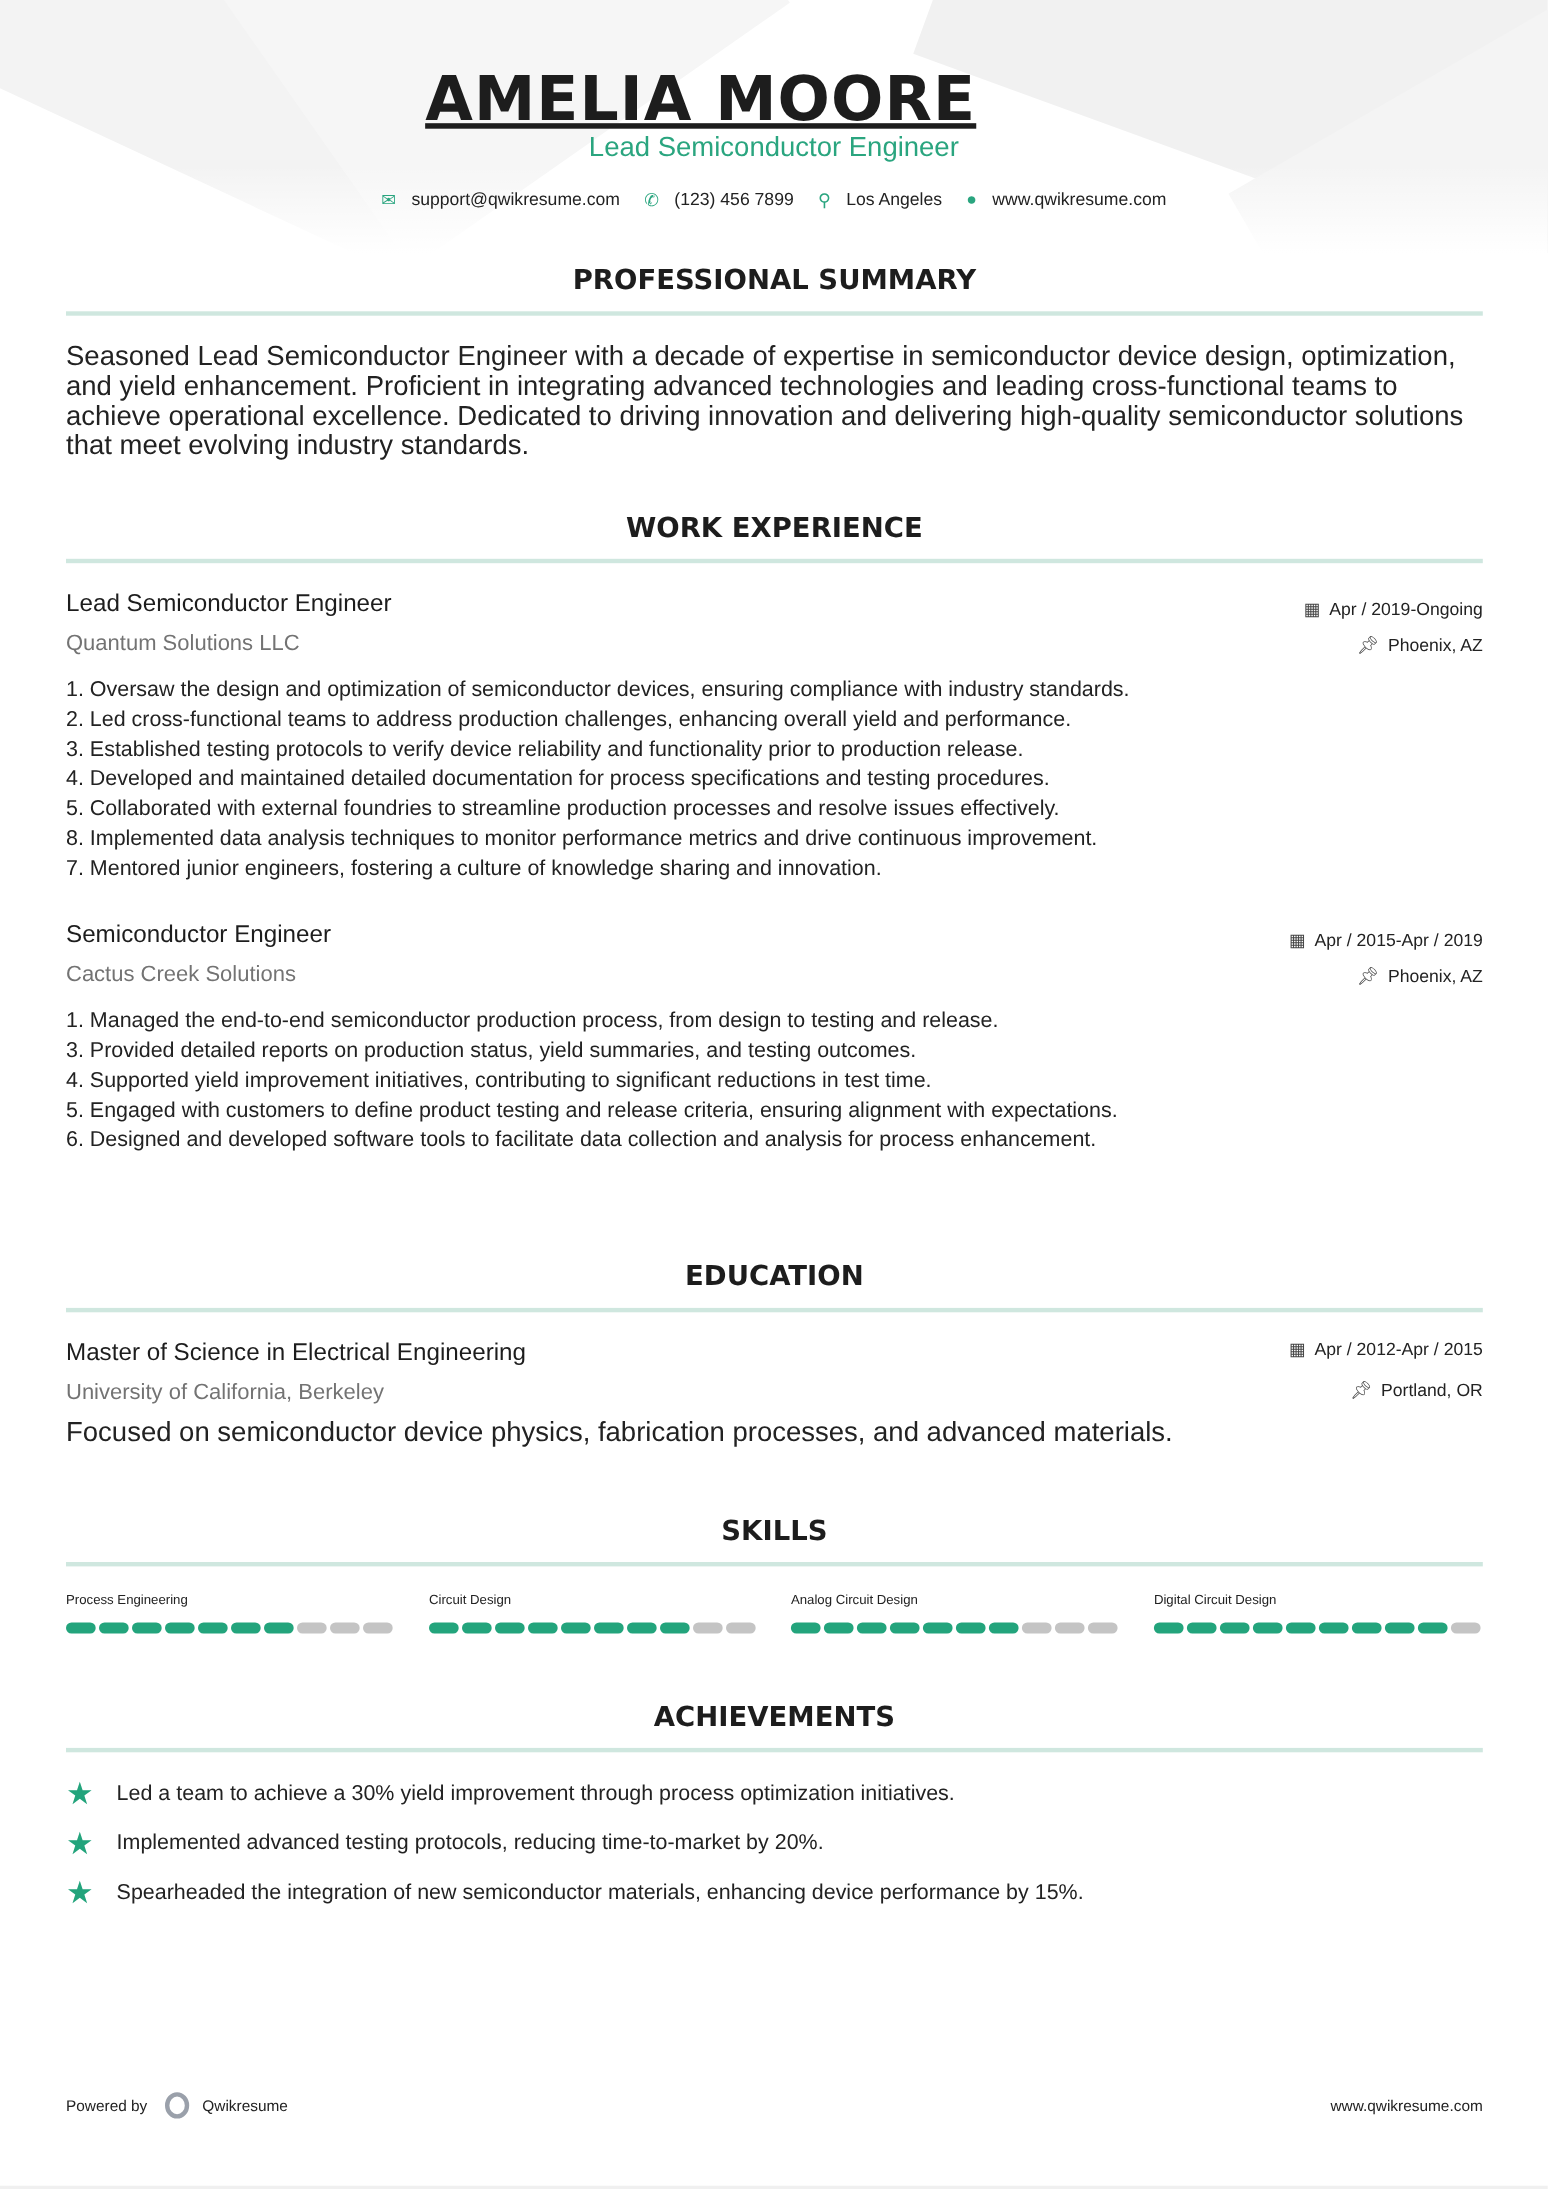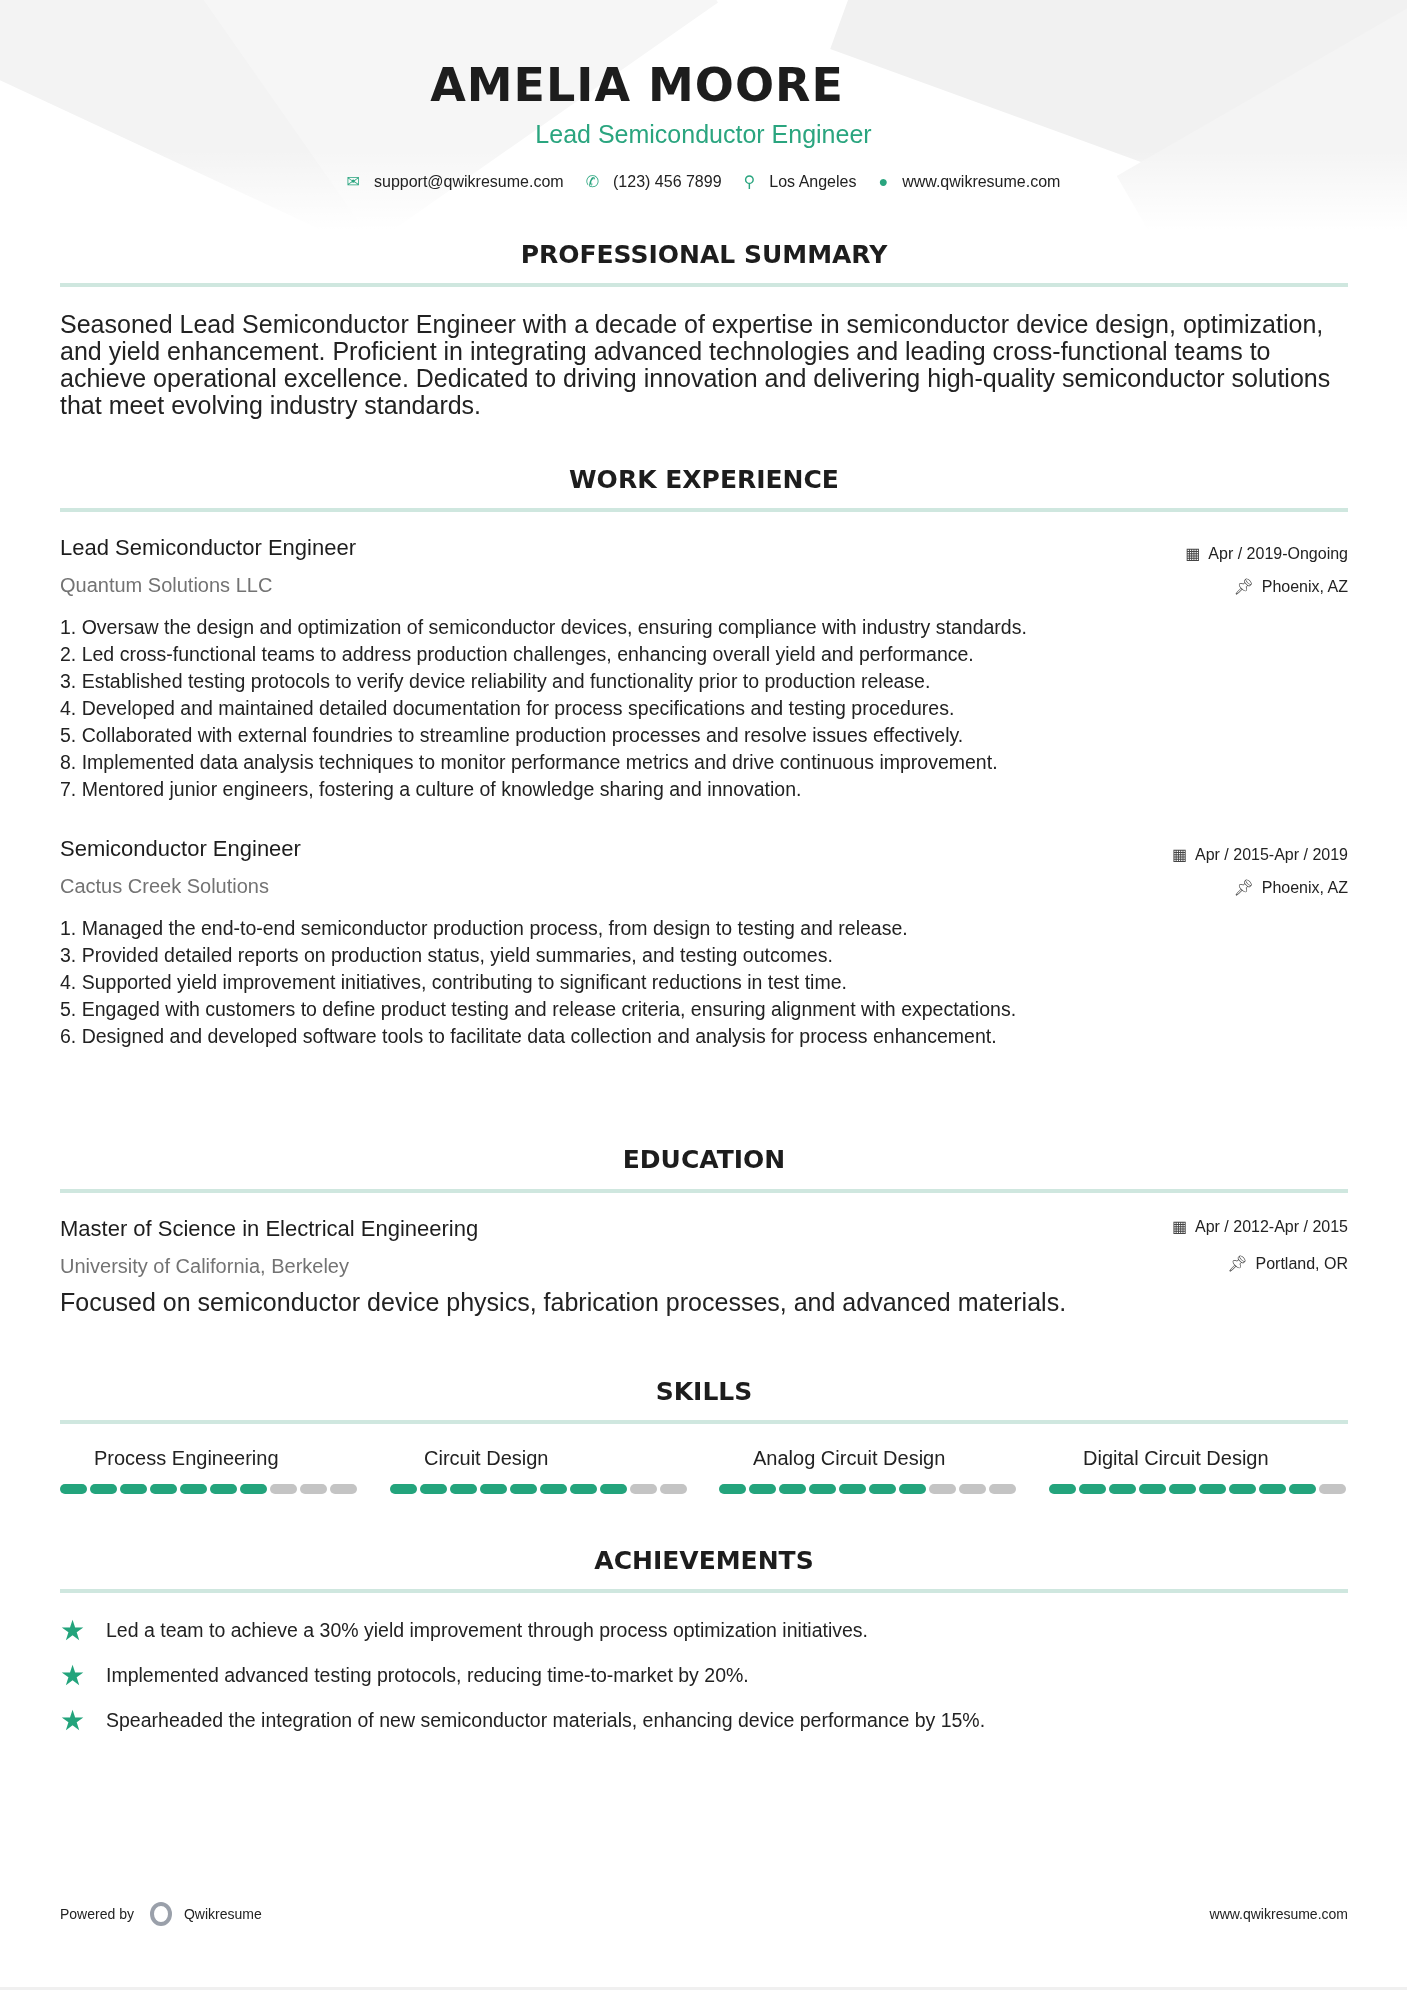--- a/index.html
+++ b/index.html
@@ -1,33 +1,33 @@
 <!DOCTYPE html>
 <html><head>
 <meta charset="utf-8">
 <style>
   html,body{margin:0;padding:0;}
   body{width:1407px;height:1990px;background:#fff;position:relative;overflow:hidden;font-family:"Liberation Sans",sans-serif;color:#222;}
   .bg{position:absolute;left:0;top:0;width:1407px;height:230px;overflow:hidden;z-index:0;}
   .bg .s{position:absolute;background:#f2f2f2;}
-  .name{position:absolute;left:0;width:1274px;top:58px;text-align:center;font-family:"DejaVu Sans",sans-serif;font-weight:bold;font-size:46px;letter-spacing:1px;color:#1d1d1d;}
+  .name{position:absolute;left:0;width:1274px;top:58px;text-align:center;font-family:"DejaVu Sans",sans-serif;font-weight:bold;font-size:56px;letter-spacing:1px;color:#1d1d1d;text-decoration:underline;}
   .title{position:absolute;left:0;width:1407px;top:120px;text-align:center;font-size:25px;color:#2aa57f;}
   .contacts{position:absolute;left:0;width:1407px;top:172px;display:flex;justify-content:center;align-items:center;font-size:16px;color:#222;}
   .contacts .ic{color:#2aa57f;margin:0 14px 0 22px;font-size:16px;}
   .contacts .ic:first-child{margin-left:0;}
   .sec-h{position:absolute;left:60px;width:1288px;text-align:center;font-family:"DejaVu Sans",sans-serif;font-weight:bold;font-size:25px;color:#1d1d1d;}
   .rule{position:absolute;left:60px;width:1288px;height:4px;background:#cfe7df;}
   .para{position:absolute;left:60px;width:1288px;font-size:25px;line-height:27px;color:#222;}
   .job-title{position:absolute;left:60px;font-size:22px;color:#1d1d1d;}
   .company{position:absolute;left:60px;font-size:20px;color:#737373;}
   .meta{position:absolute;right:59px;font-size:16px;color:#222;text-align:right;}
   .meta .mi{margin-right:8px;color:#444;}
   ol.bul{position:absolute;left:60px;width:1288px;margin:0;padding:0;list-style:none;font-size:19.5px;line-height:27px;color:#222;}
   .skill{position:absolute;width:300px;}
-  .skill .lbl{font-size:20px;color:#222;margin-left:34px;}
+  .skill .lbl{font-size:12px;color:#222;}
   .dots{display:flex;gap:3px;margin-top:14px;}
   .dot{width:27px;height:10px;border-radius:5px;background:#c4c4c4;}
   .dot.on{background:#23a47c;}
   .ach{position:absolute;left:60px;display:flex;align-items:center;font-size:19.5px;color:#222;}
   .ach .star{color:#23a47c;font-size:28px;margin-right:14px;width:32px;position:relative;}
   .footer-l{position:absolute;left:60px;top:1902px;display:flex;align-items:center;font-size:14px;color:#222;}
   .footer-l .q{display:inline-block;width:22px;height:24px;border:4px solid #9aa0aa;border-radius:50%;margin:0 12px 0 16px;box-sizing:border-box;}
   .footer-l a{color:#222;}
   .footer-r{position:absolute;right:59px;top:1906px;font-size:14px;color:#222;}
   .bottom-bar{position:absolute;left:0;top:1987px;width:1407px;height:3px;background:#f0f0f0;}

